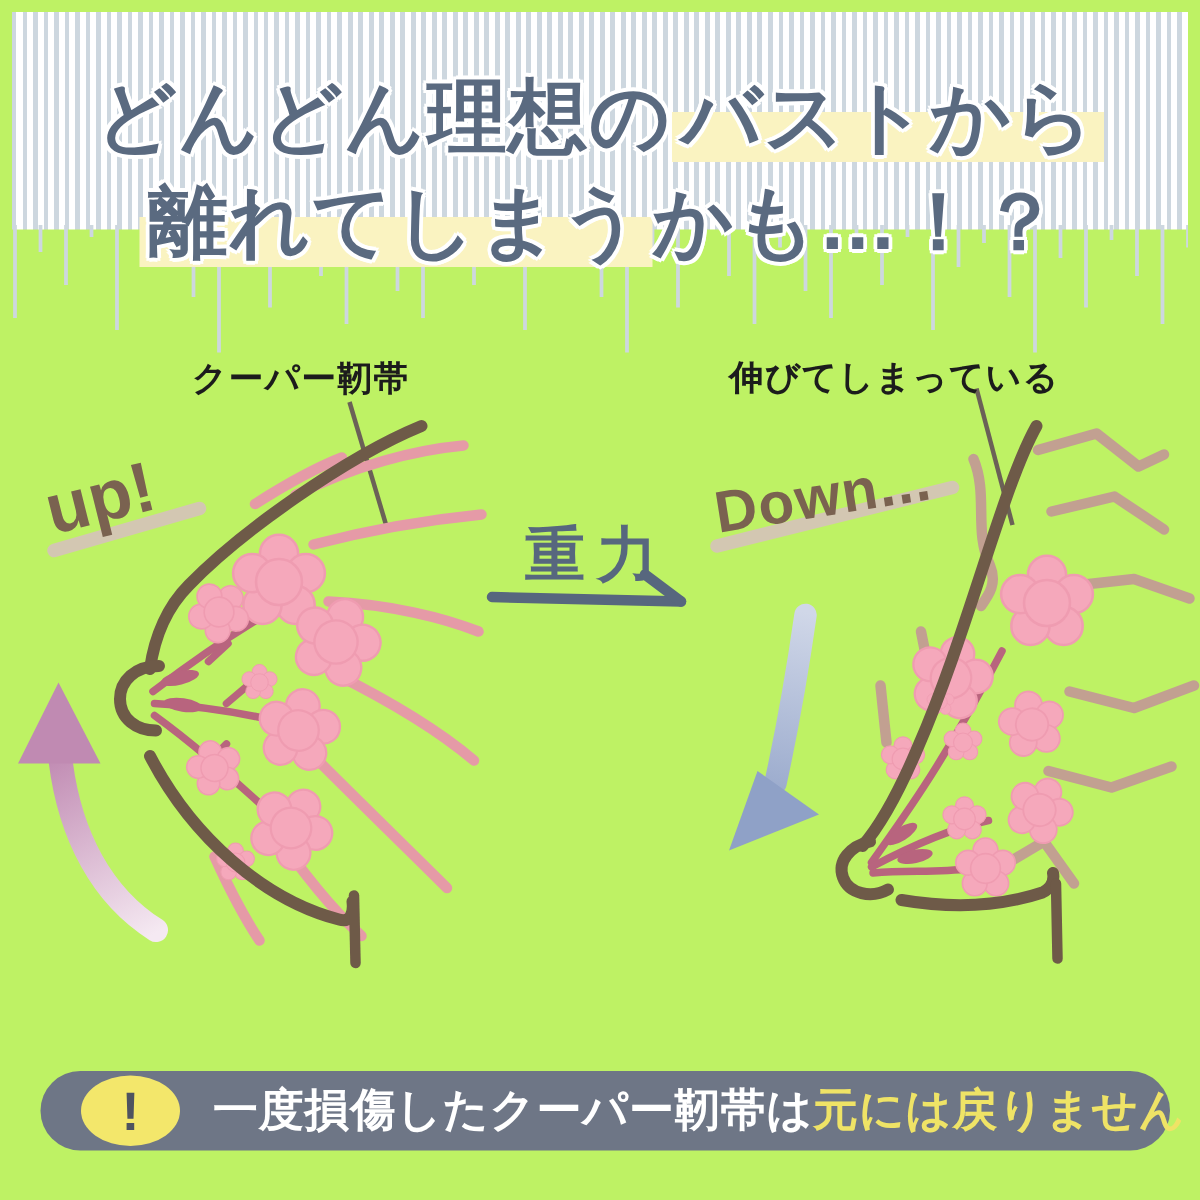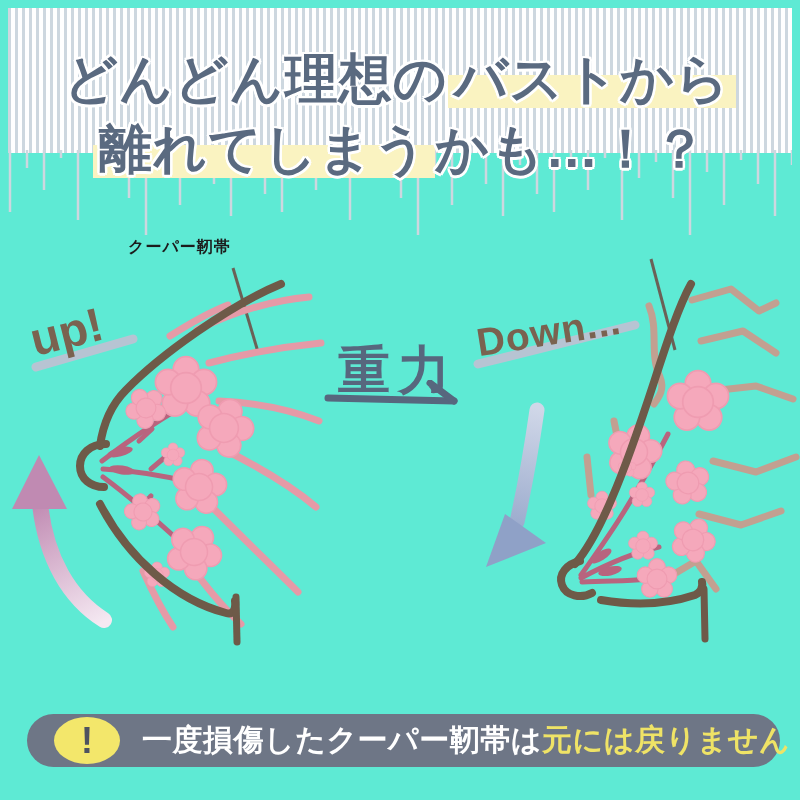--- a/index.html
+++ b/index.html
@@ -1,17 +1,17 @@
 <!DOCTYPE html>
 <html><head>
 <meta charset="utf-8">
 <style>
   html,body{margin:0;padding:0;background:#ffffff;}
   .canvas{
-    position:relative; width:800px; height:800px; background:#5eead4;
+    position:relative; width:800px; height:800px; background:#bef264;
     overflow:hidden;
     font-family:"Liberation Sans","DejaVu Sans",sans-serif;
   }
   
   .stripes{
     position:absolute; left:8px; top:8px; width:784px; height:145px;
     background:repeating-linear-gradient(90deg,#cdd7df 0 3px,#ffffff 3px 7px);
   }
   .fringe{position:absolute; left:8px; top:150px; width:784px; height:95px;}
   
@@ -19,41 +19,41 @@
     position:absolute; left:0; top:44px; width:800px; text-align:center;
     font-size:53px; line-height:70px; letter-spacing:1px; color:#5a6a80;
     z-index:3; font-weight:600; white-space:nowrap;
     text-shadow:2.5px 0 0 #fff,-2.5px 0 0 #fff,0 2.5px 0 #fff,0 -2.5px 0 #fff,
                 2px 2px 0 #fff,-2px -2px 0 #fff,2px -2px 0 #fff,-2px 2px 0 #fff;
   }
   .hl-strong{font-weight:900;}
   .hl-mark{background:linear-gradient(to bottom,rgba(250,243,193,0) 44%,#faf3c1 44%);padding:0 6px;}
   
   .fig-label{
-    position:absolute; font-size:16px; font-weight:bold; color:#1c1c1c;
+    position:absolute; font-size:23px; font-weight:bold; color:#1c1c1c;
     letter-spacing:1px; z-index:4; white-space:nowrap;
   }
   #label-left{left:128px; top:237px;}
   #label-right{left:486px; top:236px;}
   
   .hand{
     position:absolute; font-weight:bold; color:#7a6250; z-index:5; white-space:nowrap;
   }
   #up-text{left:30px; top:304px; font-size:47px; transform:rotate(-14deg);}
   #down-text{left:476px; top:310px; font-size:39px; transform:rotate(-9deg); letter-spacing:1px;}
   
   .fig-svg{position:absolute; z-index:2;}
   #fig-left{left:10px; top:238px; width:325px; height:414px;}
   #fig-right{left:455px; top:238px; width:350px; height:417px;}
   #overlay{position:absolute; left:0; top:0; width:800px; height:800px; z-index:4; pointer-events:none;}
   
   .causes{position:absolute; left:322px; top:348px; width:144px; z-index:3;}
   .cause{display:flex; flex-direction:column; align-items:center; margin-bottom:24px;}
   .cause-label{
-    font-size:52px; font-weight:bold; color:#57677e; letter-spacing:8px;
+    font-size:40px; font-weight:bold; color:#57677e; letter-spacing:8px;
     line-height:44px; height:44px; text-indent:8px;
   }
   .cause-arrow{width:144px; height:26px; margin-top:-12px;}
   .cause-arrow path{stroke:#57677e; stroke-width:7; stroke-linecap:round; stroke-linejoin:round; fill:none;}
   
   .banner{
     position:absolute; left:27px; top:714px; width:753px; height:53px;
     background:#6e7686; border-radius:27px; display:flex; align-items:center; z-index:5;
   }
   .banner-icon{
@@ -122,20 +122,21 @@
       <line x1="767" x2="767" y1="0" y2="66" stroke="#cdd7df" stroke-width="2.5"></line>
       <line x1="784" x2="784" y1="0" y2="15" stroke="#cdd7df" stroke-width="2.5"></line>
     </svg>
 
   <div class="headline">
     <div class="hl-line"><span>どんどん理想の</span><span class="hl-strong hl-mark">バストから</span></div>
     <div class="hl-line"><span class="hl-strong hl-mark">離れてしまう</span><span>かも…！？</span></div>
   </div>
 
   <div class="fig-label" id="label-left">クーパー靭帯</div>
+  <div class="fig-label" id="label-right">伸びてしまっている</div>
 
   <svg class="fig-svg" id="fig-left" viewBox="10 238 325 414">
     <defs>
       <g id="flower">
         <circle cx="0" cy="-11" r="7.5"></circle>
           <circle cx="10.5" cy="-3.5" r="7.5"></circle>
         <circle cx="6.5" cy="9" r="7.5"></circle>
           <circle cx="-6.5" cy="9" r="7.5"></circle>
         <circle cx="-10.5" cy="-3.5" r="7.5"></circle>
           <circle cx="0" cy="0" r="9"></circle>

